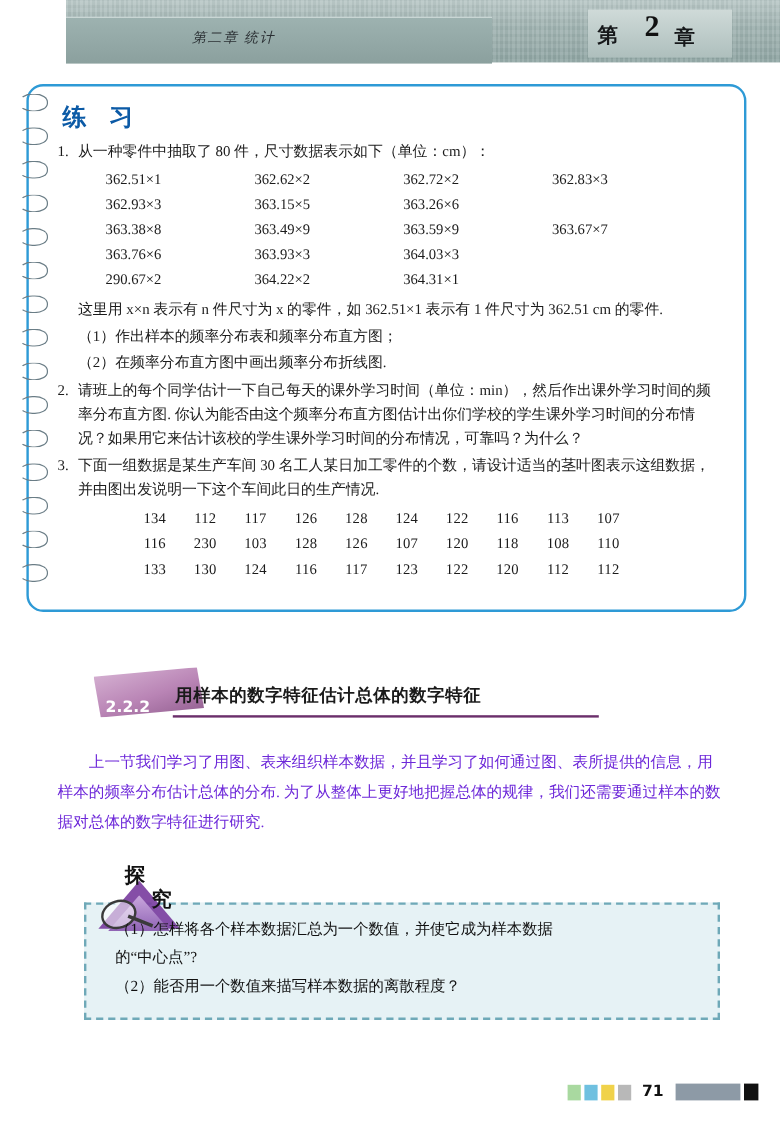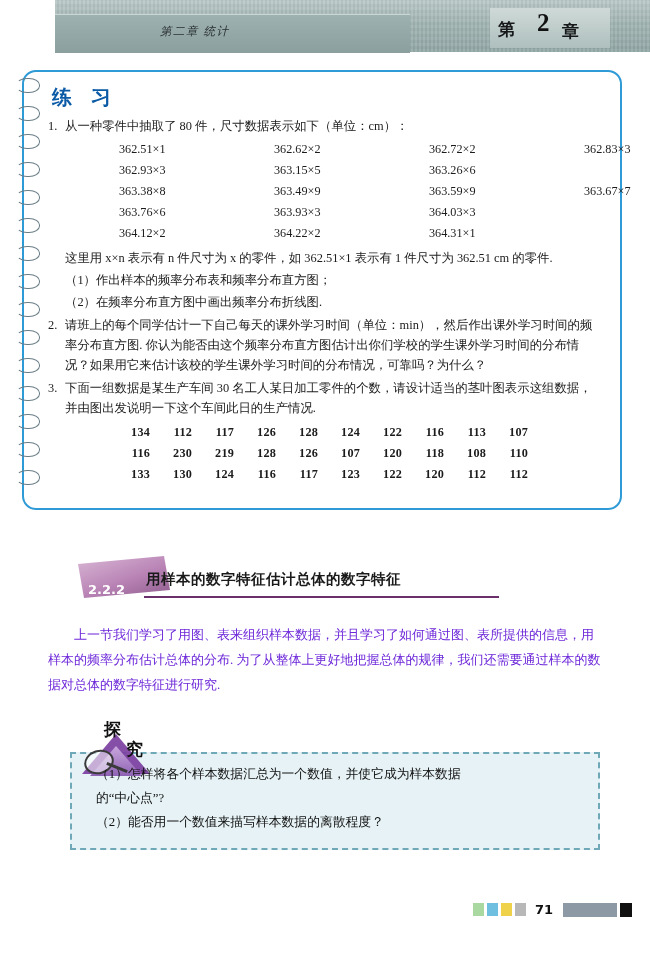--- a/index.html
+++ b/index.html
@@ -133,36 +133,34 @@
   .data-grid {
     margin: 3px 0 4px 0;
     padding-left: 40px;
     font-size: 12.2px;
     line-height: 21px;
   }
   .data-grid .row { display: flex; }
   .data-grid .cell {
     width: 124px;
     flex: 0 0 124px;
-    margin-left: 31px;
   }
 
   .num-grid {
     margin: 4px 0 0 0;
     padding-left: 60px;
     font-size: 12.2px;
     line-height: 21px;
     letter-spacing: 0.2px;
   }
   .num-grid .row { display: flex; }
   .num-grid .cell {
     width: 42px;
     flex: 0 0 42px;
-    text-align: right;
-    font-weight: bold;
+    text-align: center;
   }
 
   
   .sec-banner {
     position: absolute;
     left: 78px; top: 552px;
     width: 420px; height: 50px;
   }
   .sec-flag {
     position: absolute;
@@ -270,21 +268,21 @@
     line-height: 24px;
     color: #111;
   }
   .explore-text .l2 { padding-left: 0; }
 
   
   .footer-blocks {
     position: absolute;
     right: 18px; bottom: 36px;
     display: flex;
-    align-items: center;
+    align-items: flex-end;
     gap: 0;
   }
   .fb { width: 11px; height: 13px; margin-right: 3px; }
   .fb.c1 { background: #a9d9a0; }
   .fb.c2 { background: #6fc0e0; }
   .fb.c3 { background: #f0d24a; }
   .fb.c4 { background: #b8b8b8; }
   .page-num {
     font-size: 13px;
     font-weight: bold;
@@ -357,21 +355,21 @@
         <div class="cell">363.49×9</div>
         <div class="cell">363.59×9</div>
         <div class="cell">363.67×7</div>
       </div>
       <div class="row">
         <div class="cell">363.76×6</div>
         <div class="cell">363.93×3</div>
         <div class="cell">364.03×3</div>
       </div>
       <div class="row">
-        <div class="cell">364.12×2</div>
+        <div class="cell">290.67×2</div>
         <div class="cell">364.22×2</div>
         <div class="cell">364.31×1</div>
       </div>
     </div>
 
     <div class="q-line indent" style="padding-left:17px">这里用 x×n 表示有 n 件尺寸为 x 的零件，如 362.51×1 表示有 1 件尺寸为 362.51 cm 的零件.</div>
     <div class="q-line indent">（1）作出样本的频率分布表和频率分布直方图；</div>
     <div class="q-line indent">（2）在频率分布直方图中画出频率分布折线图.</div>
 
     <div class="q-item" style="margin-top:3px">
@@ -393,21 +391,21 @@
         <div class="cell">128</div>
         <div class="cell">124</div>
         <div class="cell">122</div>
         <div class="cell">116</div>
         <div class="cell">113</div>
         <div class="cell">107</div>
       </div>
       <div class="row">
         <div class="cell">116</div>
         <div class="cell">230</div>
-        <div class="cell">219</div>
+        <div class="cell">103</div>
         <div class="cell">128</div>
         <div class="cell">126</div>
         <div class="cell">107</div>
         <div class="cell">120</div>
         <div class="cell">118</div>
         <div class="cell">108</div>
         <div class="cell">110</div>
       </div>
       <div class="row">
         <div class="cell">133</div>

